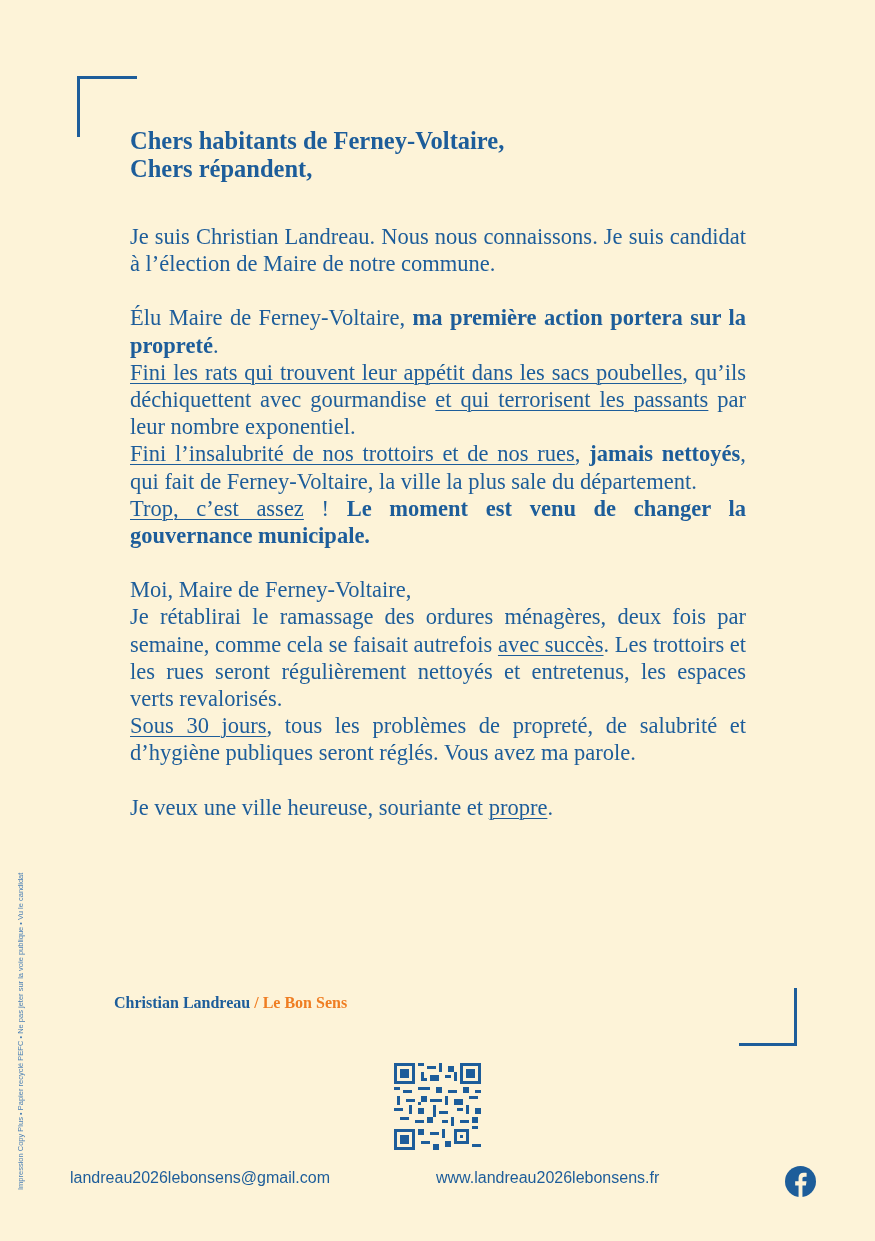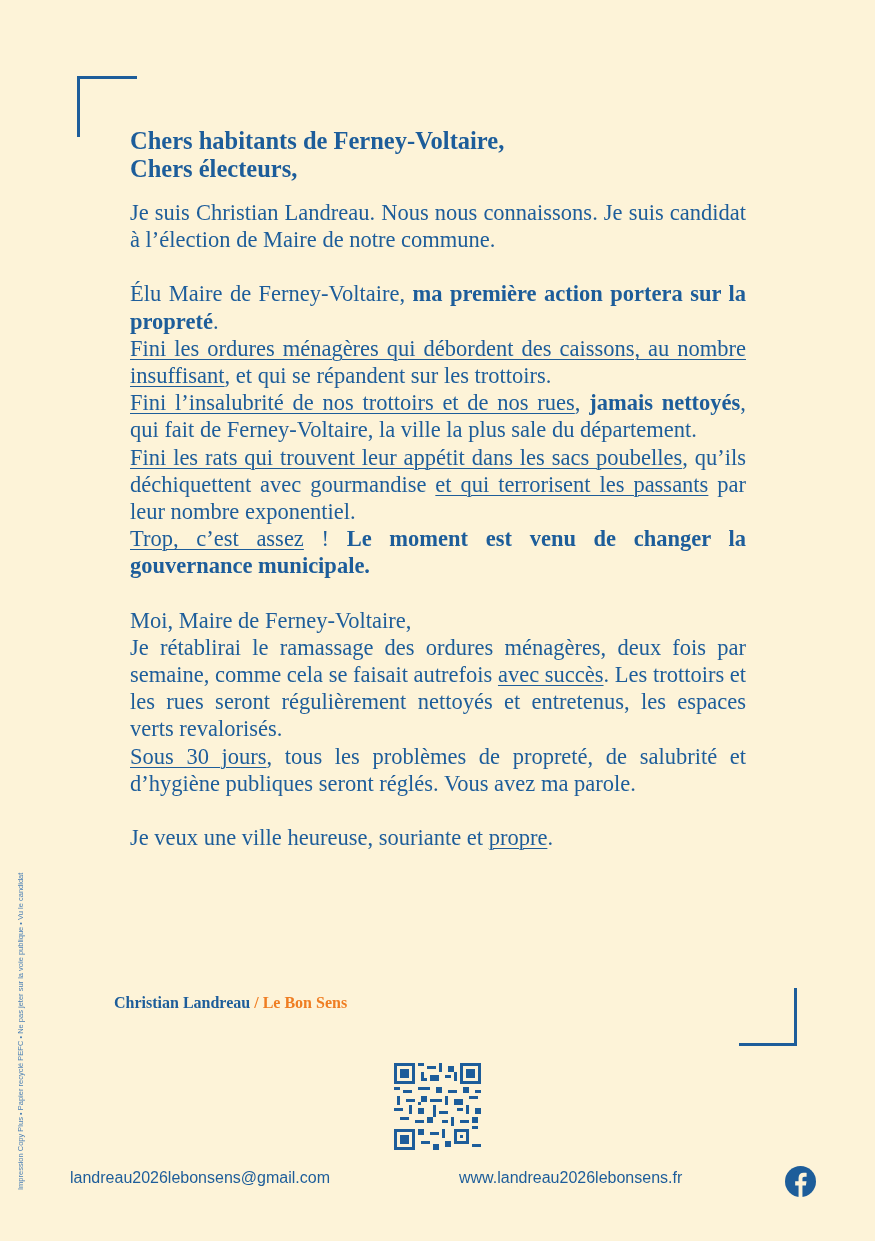--- a/index.html
+++ b/index.html
@@ -17,21 +17,21 @@
   .corner-br-h { position: absolute; left: 739px; top: 1043px; width: 58px; height: 3px; background: #1d5d9a; }
 
   .letter {
     position: absolute;
     left: 130px; top: 127px;
     width: 616px;
     font-size: 22.5px;
     line-height: 27.2px;
     text-align: justify;
   }
-  .greeting { font-weight: bold; font-size: 24.5px; line-height: 28px; margin: 0 0 16px 0; }
+  .greeting { font-weight: bold; font-size: 24.5px; line-height: 28px; margin: 0 0 40px 0; }
   .para { margin: 1px 0 27px 0; }
   .line { display: block; }
   b { font-weight: bold; }
   u { text-decoration: underline; text-decoration-thickness: 1px; text-underline-offset: 3px; }
 
   .signature {
     position: absolute; left: 114px; top: 994px;
     font-size: 16px; font-weight: bold;
     font-family: Liberation Serif, serif;
   }
@@ -43,21 +43,21 @@
   }
 
   .footer-email, .footer-web {
     position: absolute; top: 1169px;
     font-family: "Liberation Sans", "DejaVu Sans", sans-serif;
     font-size: 16px;
     color: #1d5d9a;
     text-decoration: none;
   }
   .footer-email { left: 70px; }
-  .footer-web { left: 459px; }
+  .footer-web { left: 436px; }
   .fb-icon {
     position: absolute; left: 785px; top: 1166px;
     width: 31px; height: 31px;
   }
 
   .side-note {
     position: absolute;
     left: 16px; top: 1190px;
     transform: rotate(-90deg);
     transform-origin: left top;
@@ -69,30 +69,29 @@
 </style>
 </head>
 <body>
 
 <div class="corner-tl-h"></div>
 <div class="corner-tl-v"></div>
 
 <div class="letter">
   <p class="greeting">
     <span class="line">Chers habitants de Ferney-Voltaire,</span>
-    <span class="line">Chers électeurs,</span>
+    <span class="line">Chers répandent,</span>
   </p>
 
   <p class="para">Je suis Christian Landreau. Nous nous connaissons. Je suis candidat à l’élection de Maire de notre commune.</p>
 
   <p class="para">
     <span>Élu Maire de Ferney-Voltaire, </span><b>ma première action portera sur la propreté</b><span>.</span>
-    <span class="line"><u>Fini les ordures ménagères qui débordent des caissons, au nombre insuffisant</u><span>, et qui se répandent sur les trottoirs.</span></span>
+    <span class="line"><u>Fini les rats qui trouvent leur appétit dans les sacs poubelles</u><span>, qu’ils déchiquettent avec gourmandise </span><u>et qui terrorisent les passants</u><span> par leur nombre exponentiel.</span></span>
     <span class="line"><u>Fini l’insalubrité de nos trottoirs et de nos rues</u><span>, </span><b>jamais nettoyés</b><span>, qui fait de Ferney-Voltaire, la ville la plus sale du département.</span></span>
-    <span class="line"><u>Fini les rats qui trouvent leur appétit dans les sacs poubelles</u><span>, qu’ils déchiquettent avec gourmandise </span><u>et qui terrorisent les passants</u><span> par leur nombre exponentiel.</span></span>
     <span class="line"><u>Trop, c’est assez</u><span> ! </span><b>Le moment est venu de changer la gouvernance municipale.</b></span>
   </p>
 
   <p class="para">
     <span class="line">Moi, Maire de Ferney-Voltaire,</span>
     <span class="line"><span>Je rétablirai le ramassage des ordures ménagères, deux fois par semaine, comme cela se faisait autrefois </span><u>avec succès</u><span>. Les trottoirs et les rues seront régulièrement nettoyés et entretenus, les espaces verts revalorisés.</span></span>
     <span class="line"><u>Sous 30 jours</u><span>, tous les problèmes de propreté, de salubrité et d’hygiène publiques seront réglés. Vous avez ma parole.</span></span>
   </p>
 
   <p class="para"><span>Je veux une ville heureuse, souriante et </span><u>propre</u><span>.</span></p>

